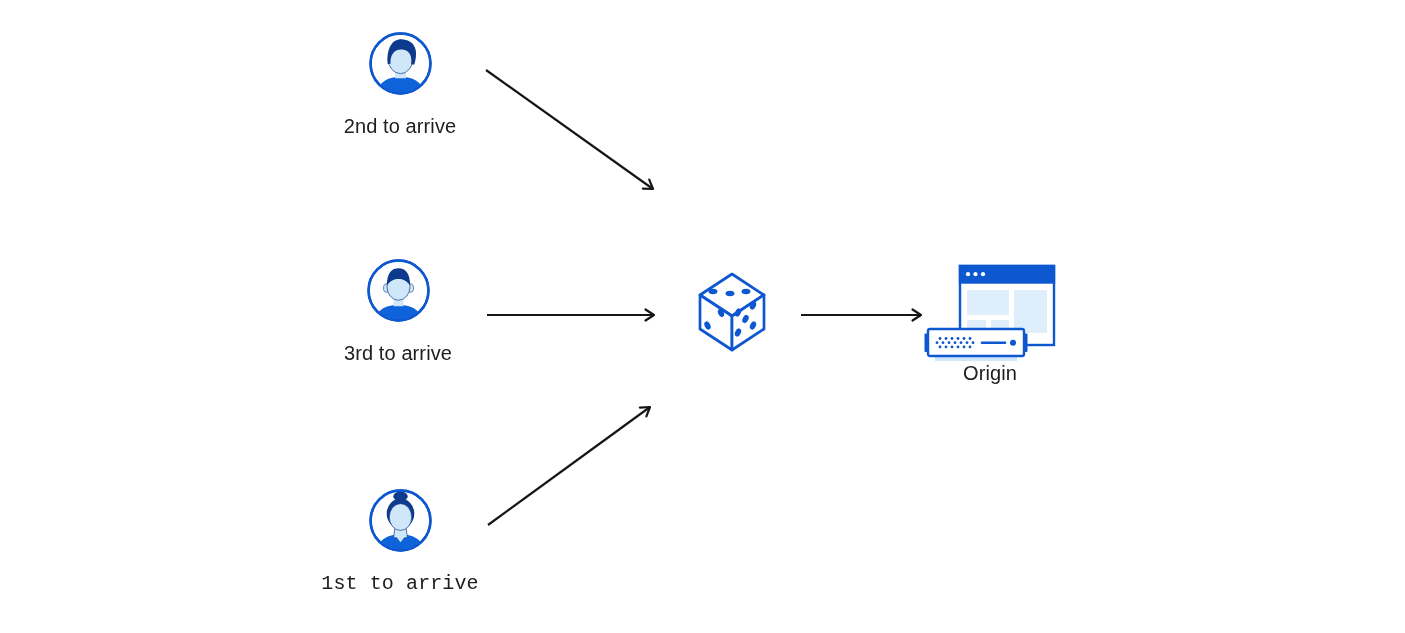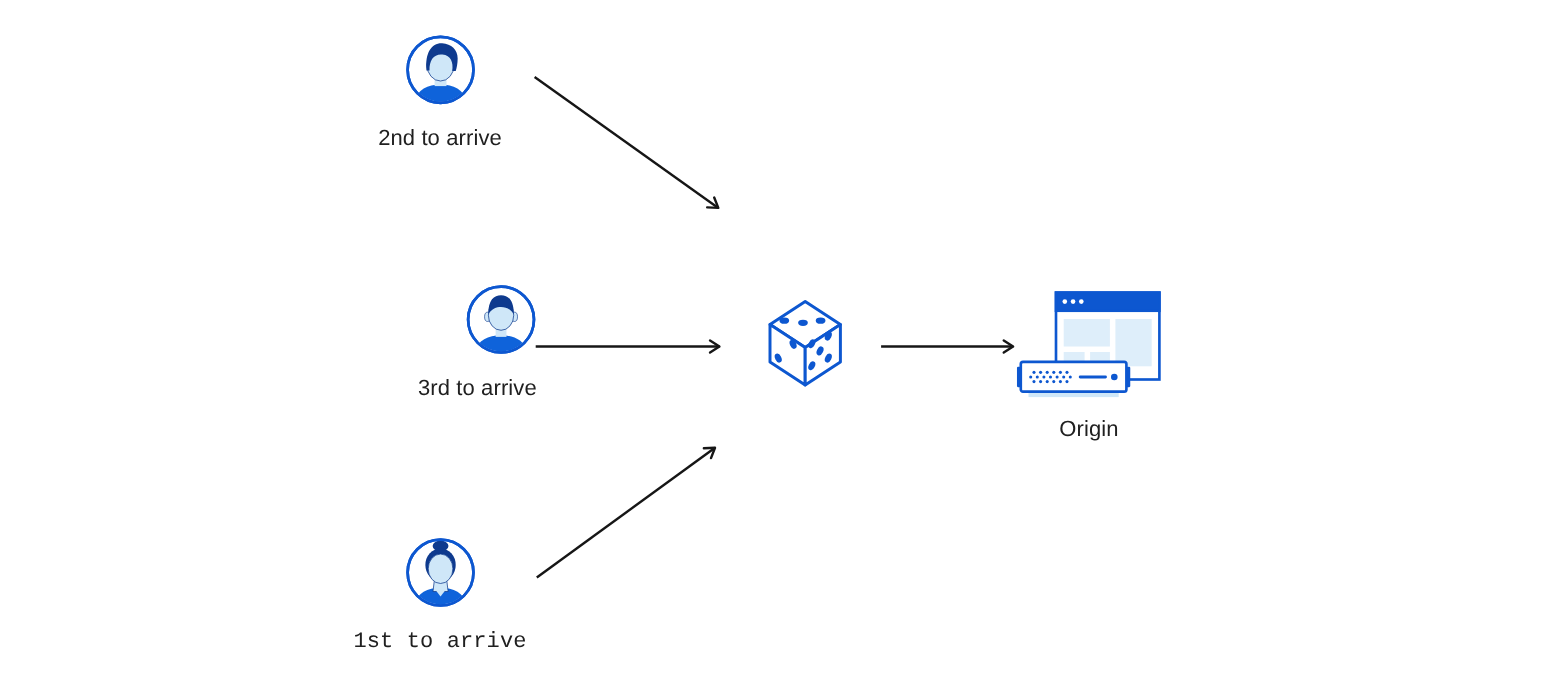--- a/index.html
+++ b/index.html
@@ -7,24 +7,24 @@
     width: 1405px; height: 633px;
     background: var(--background, #ffffff);
     font-family: "Liberation Sans", "DejaVu Sans", sans-serif;
     overflow: hidden;
   }
   .canvas { position: relative; width: 1405px; height: 633px; margin-left: 28px; }
   .arrows-layer { position: absolute; left: 0; top: 0; pointer-events: none; }
 
   .node { position: absolute; display: flex; flex-direction: column; align-items: center; }
   .node-visitor-top    { left: 282px; top: 31px;  width: 180px; gap: 19px; }
-  .node-visitor-middle { left: 280px; top: 258px; width: 180px; gap: 19px; align-items: flex-end; }
+  .node-visitor-middle { left: 280px; top: 258px; width: 180px; gap: 19px; }
   .node-visitor-bottom { left: 282px; top: 488px; width: 180px; gap: 19px; font-family: Liberation Mono, monospace; }
   .node-randomizer     { left: 670px; top: 272px; width: 68px; }
-  .node-origin         { left: 896px; top: 264px; width: 132px; gap: 17px; }
+  .node-origin         { left: 896px; top: 264px; width: 132px; }
 
   .node-label {
     font-size: 20px;
     line-height: 23px;
     color: var(--label-text, #202020);
     white-space: nowrap;
     text-align: center;
     letter-spacing: 0.1px;
   }
 

